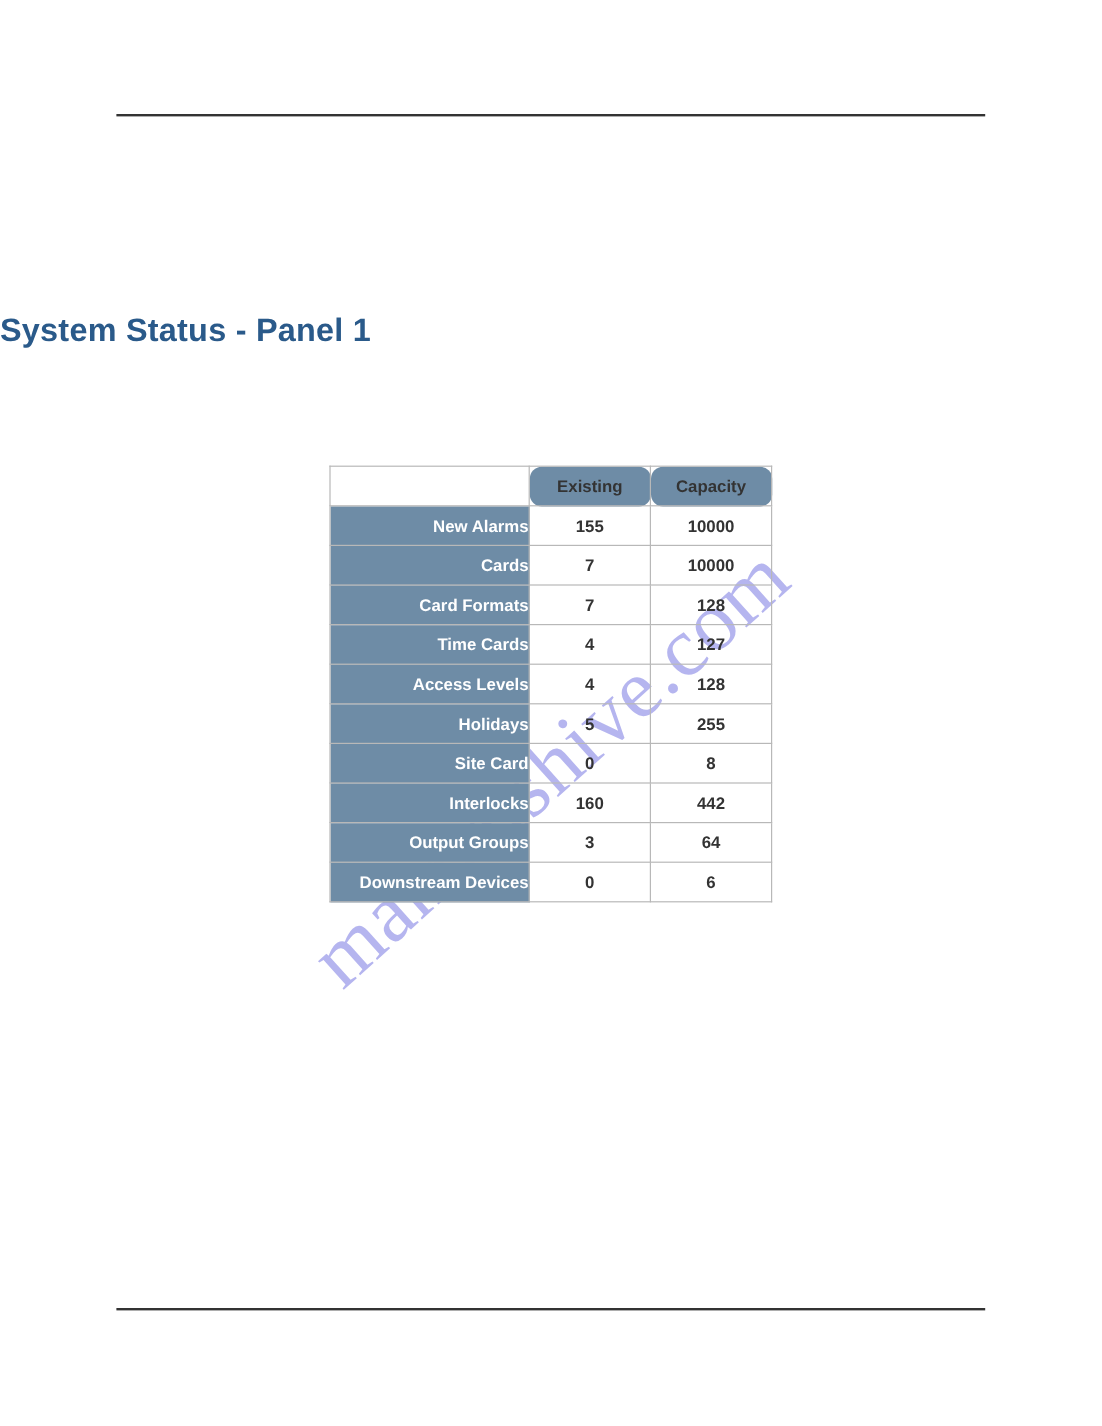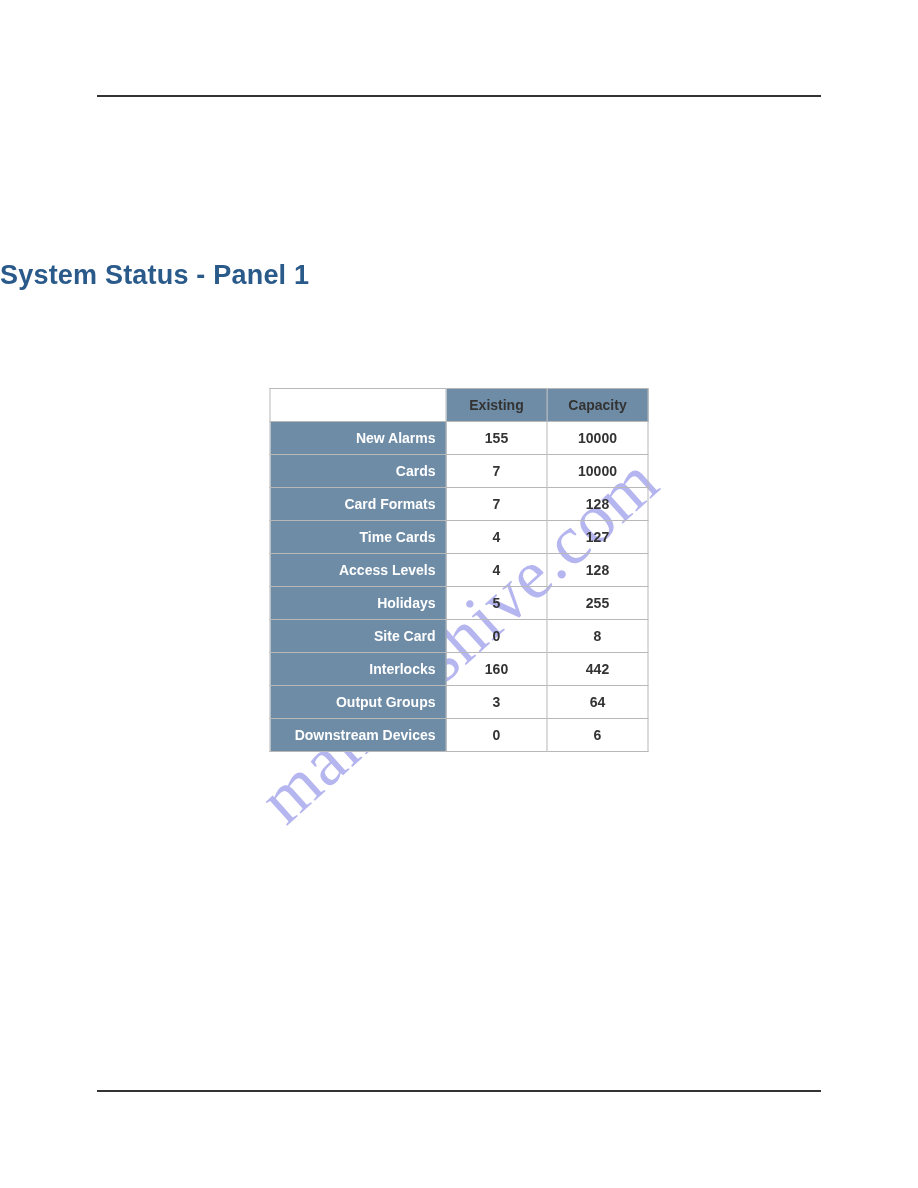--- a/index.html
+++ b/index.html
@@ -63,25 +63,25 @@
   }
   table.status th {
     background: #6e8ca6;
     color: #ffffff;
   }
   table.status .rowlabel {
     background: #6e8ca6;
     color: #ffffff;
     width: 165px;
     text-align: right;
-    padding-right: 10px;
   }
   table.status .valcell {
     width: 100px;
     color: #333333;
+    border-radius: 10px;
   }
   
   .watermark {
     position: absolute;
     left: 50%;
     top: 640px;
     transform: translate(-50%, -50%) rotate(-42deg);
     font-size: 70px;
     font-family: Georgia, 'Times New Roman', serif;
     color: rgba(120, 120, 225, 0.55);

